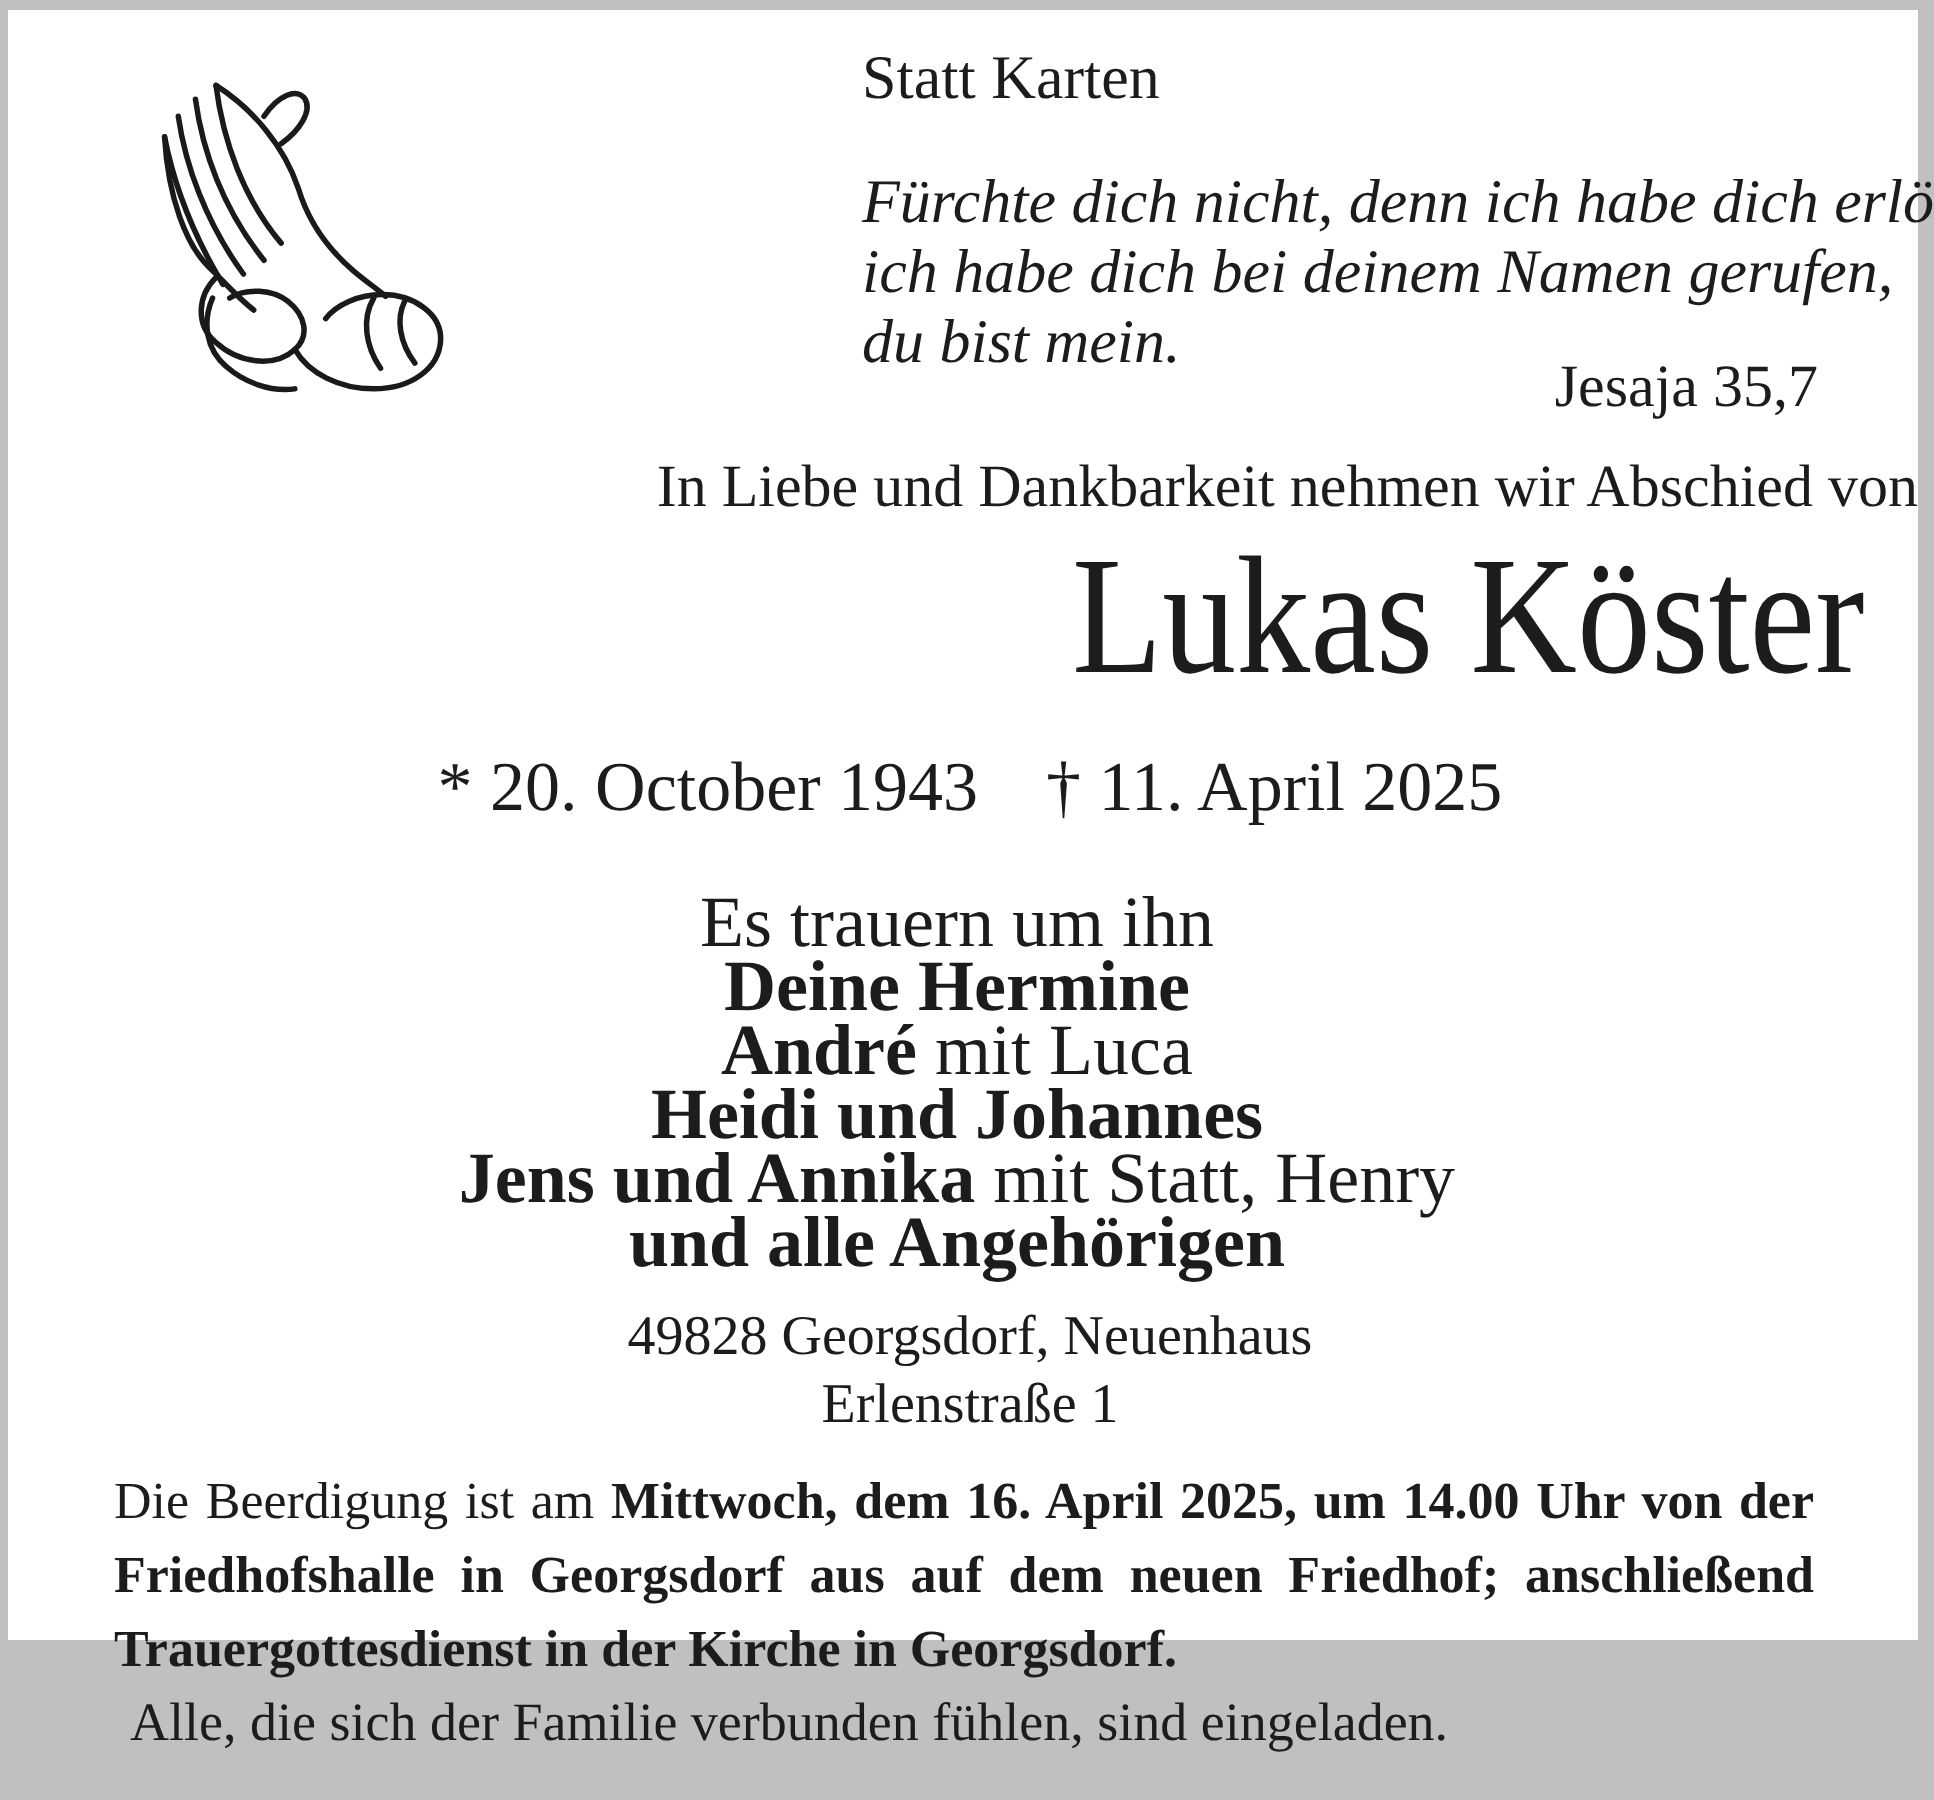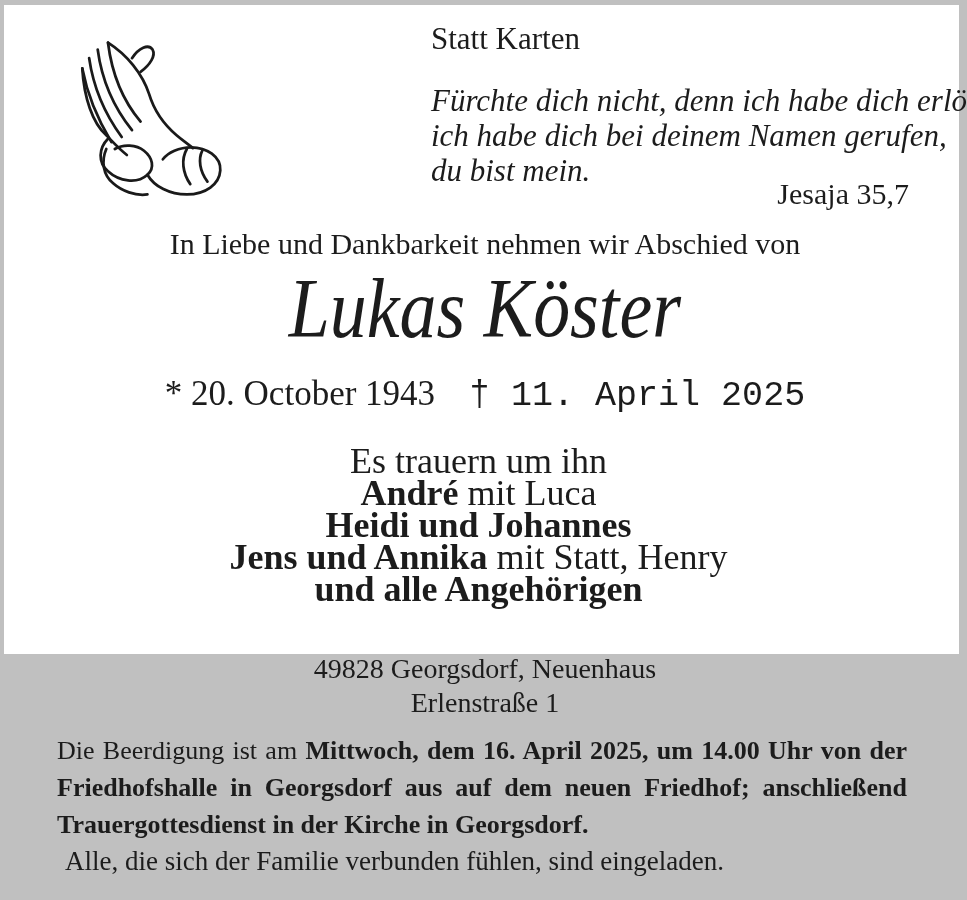--- a/index.html
+++ b/index.html
@@ -11,52 +11,52 @@
   .page {
     position: relative;
     width: 967px;
     height: 900px;
     background: #c0c0c0;
     overflow: hidden;
   }
   .card {
     position: absolute;
     left: 4px; top: 5px;
-    width: 955px; height: 649px;
+    width: 955px; height: 815px;
     background: #ffffff;
   }
 
   .hands-svg { position: absolute; left: 52px; top: 24px; width: 176px; height: 180px; }
 
   .statt {
     position: absolute; left: 427px; top: 16px;
     font-size: 31px; line-height: 36px; white-space: nowrap;
   }
   .quote {
     position: absolute; left: 427px; top: 78px;
     font-size: 31px; line-height: 35px; font-style: italic; white-space: nowrap;
   }
   .jesaja {
     position: absolute; right: 50px; top: 172px;
     font-size: 30px; line-height: 34px; white-space: nowrap;
   }
   .intro {
     position: absolute; left: 7px; right: 0; top: 222px;
-    text-align: center; font-size: 30px; line-height: 34px; white-space: nowrap;
+    text-align: right; font-size: 30px; line-height: 34px; white-space: nowrap;
   }
   .name {
     position: absolute; left: 7px; right: 0; top: 258px;
-    text-align: center; font-size: 84px; line-height: 92px; white-space: nowrap; font-style: italic;
+    text-align: right; font-size: 84px; line-height: 92px; white-space: nowrap;
   }
   .name-inner { display: inline-block; transform: scaleX(0.88); transform-origin: 50% 50%; }
   .dates {
     position: absolute; left: 7px; right: 0; top: 368px;
     text-align: center; font-size: 35px; line-height: 42px; white-space: nowrap;
   }
-  .death-date { margin-left: 34px; font-family: Liberation Mono, monospace; }
+  .death-date { margin-left: 34px; }
 
   .family {
     position: absolute; left: 7px; right: 13px; top: 440px;
     text-align: center; font-size: 36px; line-height: 32px;
   }
   .fam-line { white-space: nowrap; }
   .family b, .address b { font-weight: bold; }
 
   .address {
     position: absolute; left: 7px; right: 0; top: 647px;
@@ -122,20 +122,21 @@
     <div class="name">
       <span class="name-inner">Lukas Köster</span>
     </div>
 
     <div class="dates">
       <span>* 20. October 1943</span><span class="death-date">† 11. April 2025</span>
     </div>
 
     <div class="family">
       <div class="fam-line">Es trauern um ihn</div>
+      <div class="fam-line"><b>Deine Hermine</b><span></span></div>
       <div class="fam-line"><b>André</b><span> mit Luca</span></div>
       <div class="fam-line"><b>Heidi und Johannes</b><span></span></div>
       <div class="fam-line"><b>Jens und Annika</b><span> mit Statt, Henry</span></div>
       <div class="fam-line"><b>und alle Angehörigen</b><span></span></div>
     </div>
 
     <div class="address">
       <div>49828 Georgsdorf, Neuenhaus</div>
       <div>Erlenstraße 1</div>
     </div>

